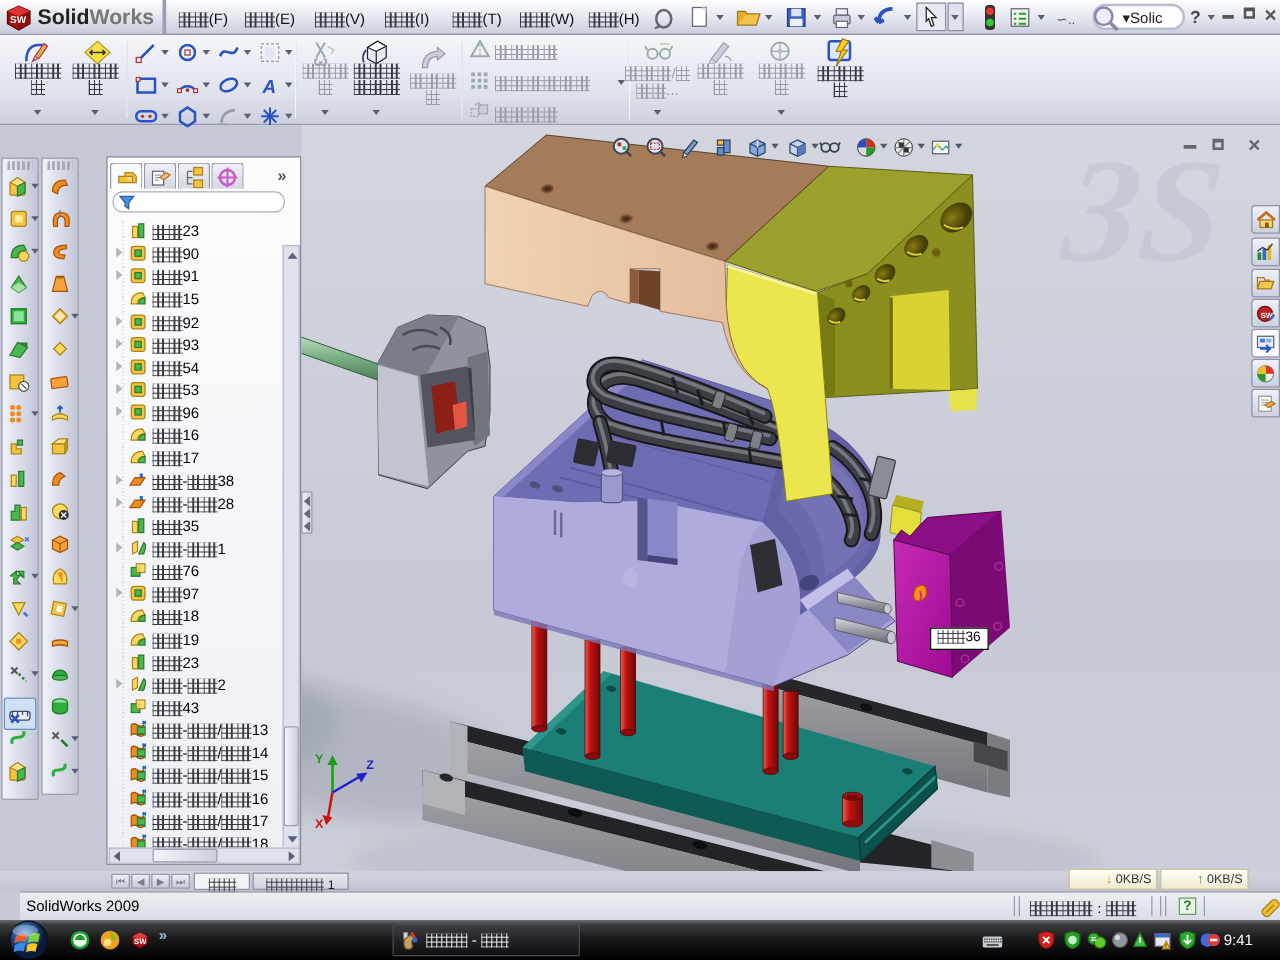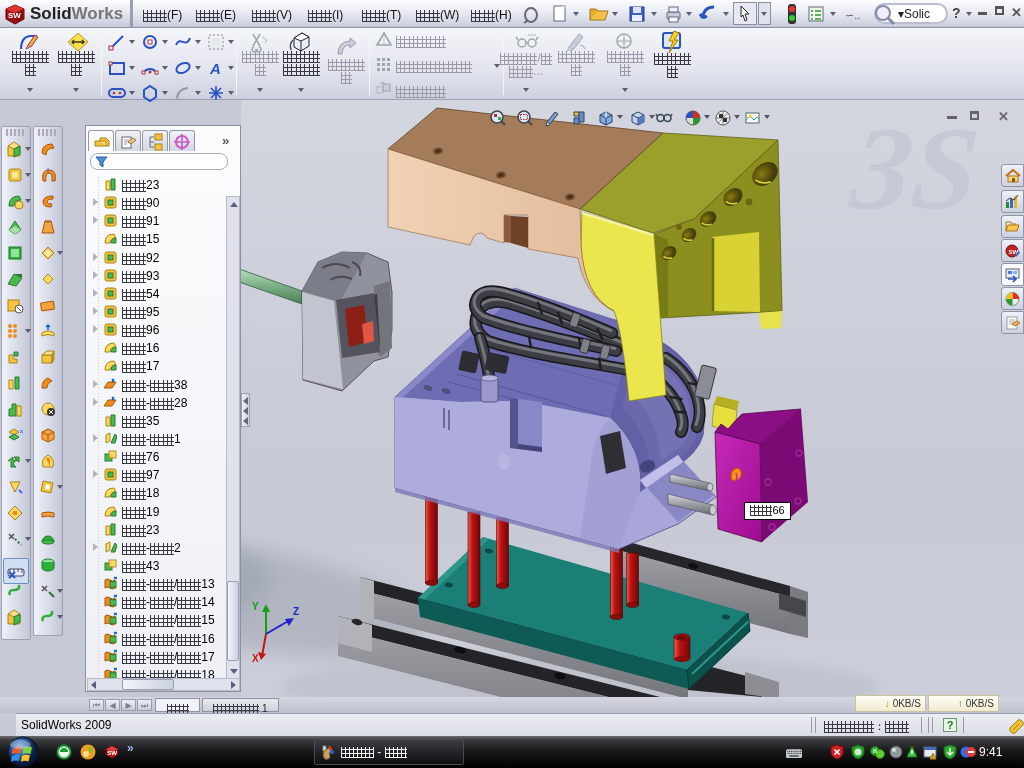--- a/index.html
+++ b/index.html
@@ -318,21 +318,21 @@
           <rect x="9" y="9" width="4" height="4" fill="#333"></rect>
         </g>
 <polygon points="734,115 740,115 737,119" fill="#556"></polygon>
 <g transform="translate(744,109)">
           <rect x="2" y="4" width="13" height="10" fill="#f8f8f0" stroke="#567"></rect>
           <path d="M2,11 l4,-4 4,4 3,-3 2,2" stroke="#3a8" fill="none"></path>
           <circle cx="6" cy="7" r="1.5" fill="#fc3"></circle>
         </g>
 <polygon points="764,115 770,115 767,119" fill="#556"></polygon>
 </svg>
-<div class="abs" style="left:503px;top:402px;width:47px;height:18px;background:#fff;border:1px solid #000;font-size:11px;text-align:center"><span class="cj s11" style="width:22px;position:relative;top:0px"></span><span style="position:relative;top:1px">66</span></div>
+<div class="abs" style="left:503px;top:402px;width:47px;height:18px;background:#fff;border:1px solid #000;font-size:11px;text-align:center"><span class="cj s11" style="width:22px;position:relative;top:0px"></span><span style="position:relative;top:1px">36</span></div>
 <div class="abs" style="left:706px;top:16px;width:10px;height:3px;background:#666"></div>
 <div class="abs" style="left:729px;top:11px;width:9px;height:9px;border:2px solid #666;border-top-width:3px"></div>
 <div class="abs" style="left:757px;top:9px;font-size:13px;font-weight:bold;color:#666">✕</div>
 </div>
 <div class="rtab" style="top:164px;"></div>
 <svg class="abs" style="left:1004px;top:167px" width="17" height="17" viewBox="0 0 17 17">
       <path d="M2,9 L9,3 l7,6" fill="none" stroke="#c86a10" stroke-width="2"></path>
       <rect x="4" y="9" width="10" height="6" fill="#f8d878" stroke="#a8741a"></rect>
       <rect x="8" y="11" width="3" height="4" fill="#8a5a10"></rect>
     </svg>
@@ -634,21 +634,21 @@
           <rect x="5" y="5" width="5" height="5" fill="#49b84e" stroke="#2a7a30"></rect>
         </svg>
         <span class="ttxt"><span class="cj" style="width:24px"></span><span>54</span></span>
       </div>
 <div class="trow" style="top:176px">
         <span class="texp"></span>
         <svg class="tico" width="14" height="14" viewBox="0 0 14 14">
           <rect x="2" y="2" width="11" height="11" rx="2" fill="#f5c33c" stroke="#a8841a"></rect>
           <rect x="5" y="5" width="5" height="5" fill="#49b84e" stroke="#2a7a30"></rect>
         </svg>
-        <span class="ttxt"><span class="cj" style="width:24px"></span><span>95</span></span>
+        <span class="ttxt"><span class="cj" style="width:24px"></span><span>53</span></span>
       </div>
 <div class="trow" style="top:194px">
         <span class="texp"></span>
         <svg class="tico" width="14" height="14" viewBox="0 0 14 14">
           <rect x="2" y="2" width="11" height="11" rx="2" fill="#f5c33c" stroke="#a8841a"></rect>
           <rect x="5" y="5" width="5" height="5" fill="#49b84e" stroke="#2a7a30"></rect>
         </svg>
         <span class="ttxt"><span class="cj" style="width:24px"></span><span>96</span></span>
       </div>
 <div class="trow" style="top:212px">

